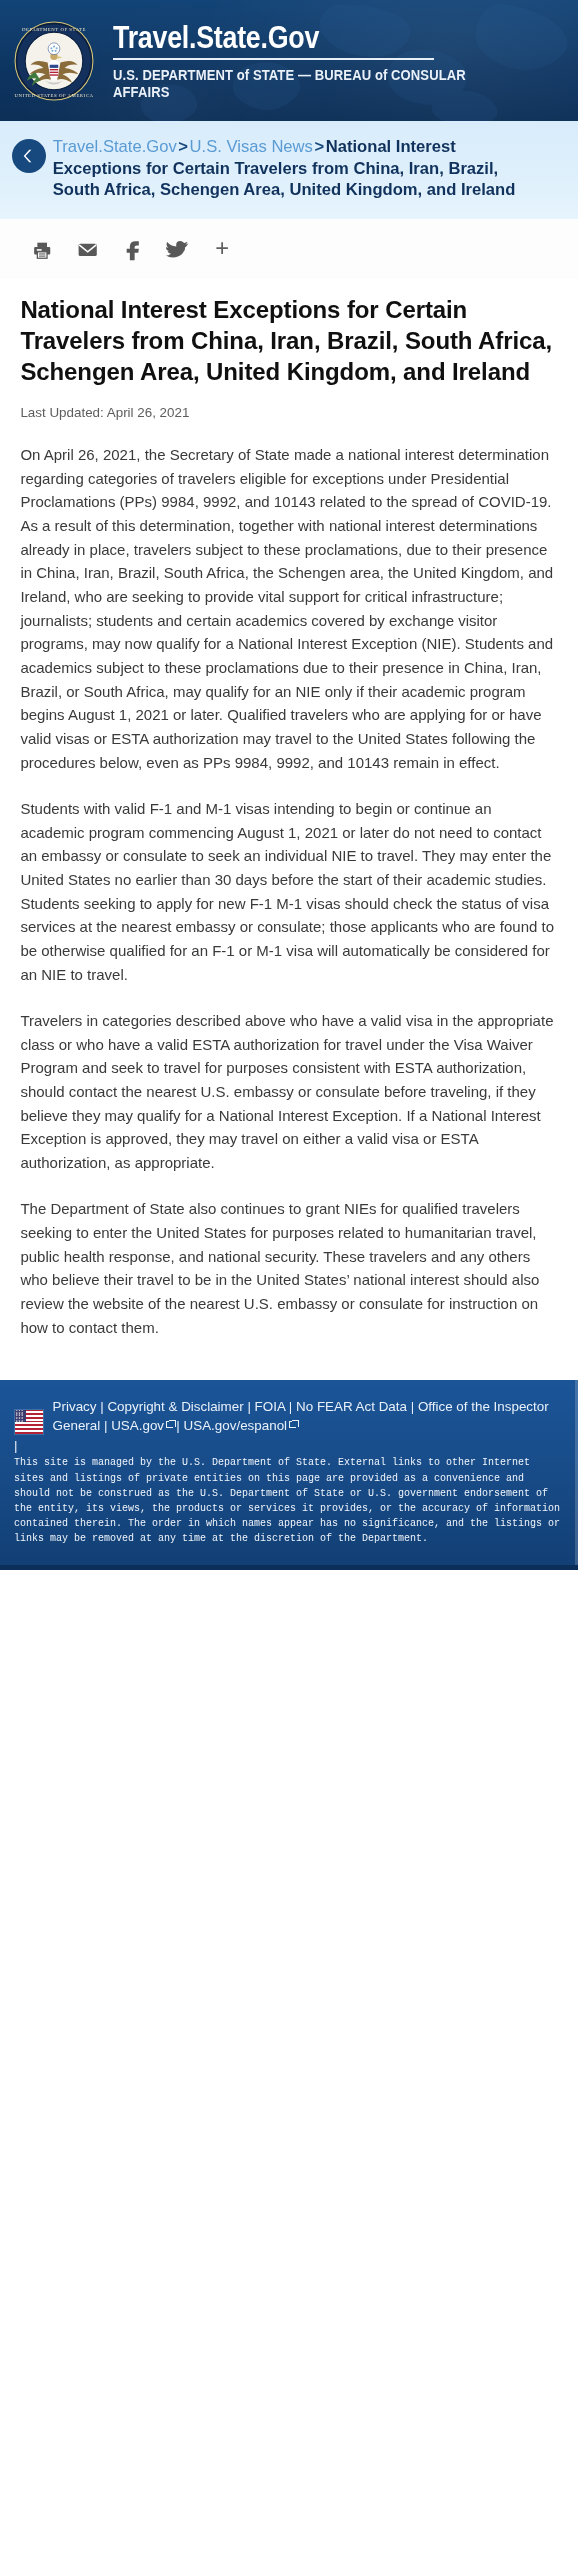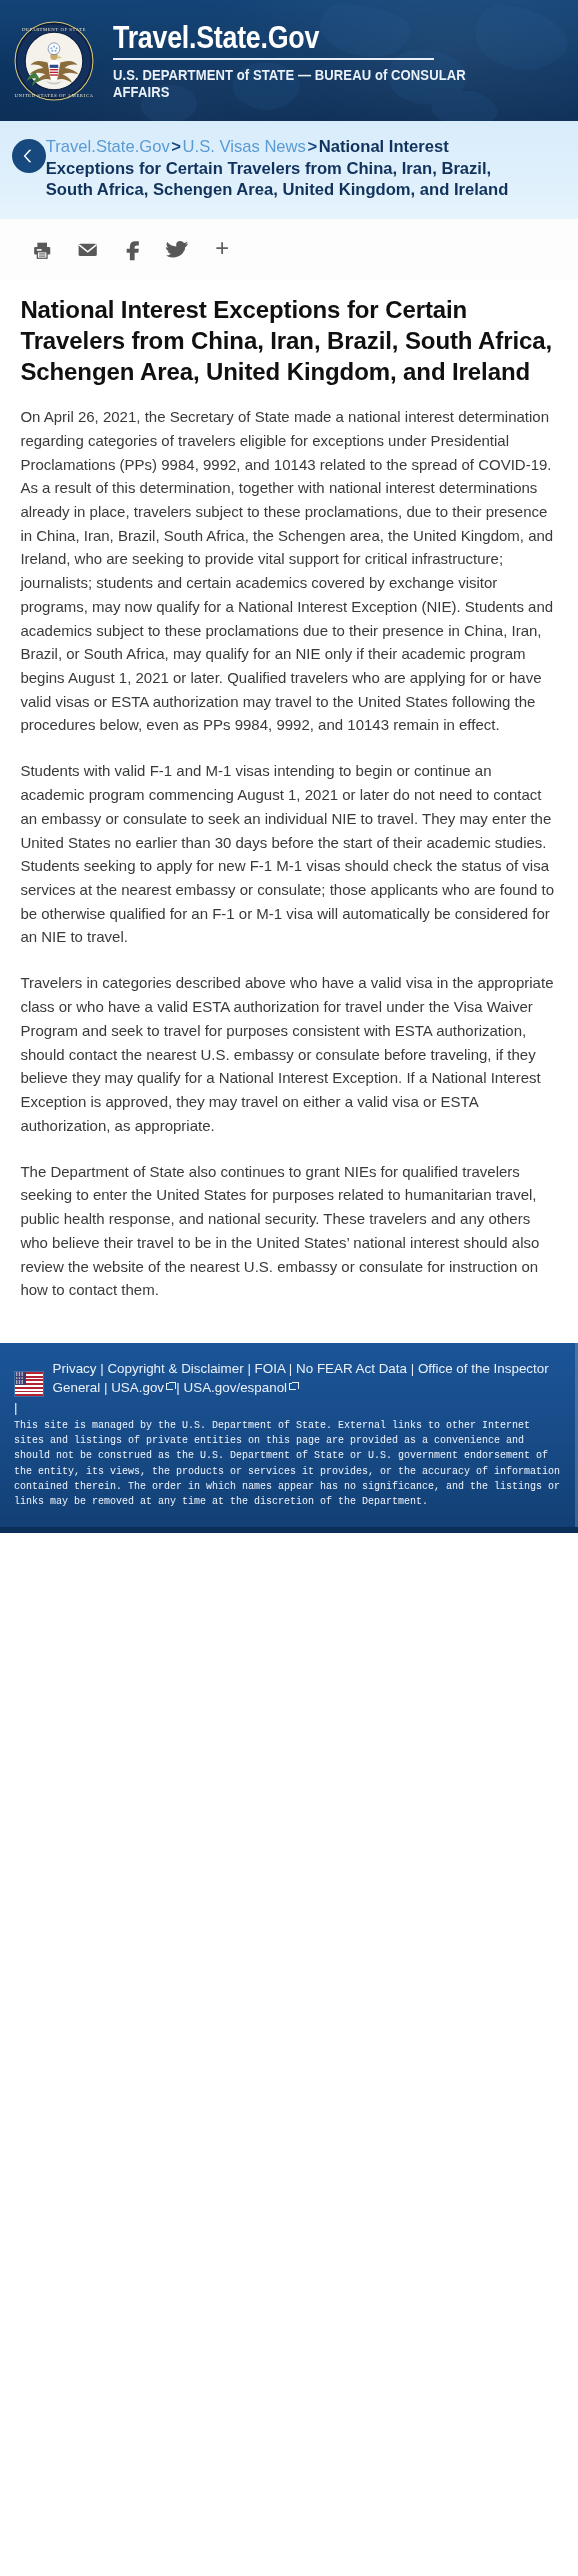--- a/index.html
+++ b/index.html
@@ -71,21 +71,21 @@
     max-width: 439px;
   }
 
   
   .crumbband {
     background: #ddeefb;
     background-image: linear-gradient(180deg,#d9ecfb 0%, #dff0fc 60%, #e6f4fd 100%);
     padding: 14px 11.8px 18px 11.8px;
     display: flex;
     align-items: flex-start;
-    gap: 0;
+    gap: 7px;
     min-height: 94px;
   }
   .backbtn {
     flex: 0 0 auto;
     width: 34px;
     height: 34px;
     border-radius: 50%;
     background: #17497e;
     display: flex;
     align-items: center;
@@ -348,20 +348,21 @@
   <span class="share-ico" title="Twitter">
     <svg width="22.5" height="20.4" viewBox="0 0 42 38" aria-hidden="true">
       <path d="M42 6 q-3 2 -6 2.6 q3.4 -2 4.2 -5.4 q-3 1.8 -6.4 2.6 Q30.8 2 26.6 2 q-7.6 0 -7.6 7.8 q0 1.2 .3 2.2 Q8.2 11.4 2.2 3.6 q-1.2 2.2 -1.2 4.4 q0 4.2 3.2 6.4 q-2.4 -.1 -4.2 -1.2 v.1 q0 5.8 5.6 7.2 q-1.3 .4 -2.8 .2 q1.6 4.8 6.6 5 Q5.8 29 0 29 q5.4 3.6 12.6 3.6 q15.6 0 22.4 -14 q.4 -1.2 .4 -3.4 v-1 Q39 11.6 42 6 z" fill="#585858"></path>
     </svg>
   </span>
   <span class="share-ico plus-ico" title="More">+</span>
 </section>
 
 <main class="article">
   <h1>National Interest Exceptions for Certain Travelers from China, Iran, Brazil, South Africa, Schengen Area, United Kingdom, and Ireland</h1>
+  <div class="lastupdated">Last Updated: April 26, 2021</div>
 
   <p class="body">On April 26, 2021, the Secretary of State made a national interest determination regarding categories of travelers eligible for exceptions under Presidential Proclamations (PPs) 9984, 9992, and 10143 related to the spread of COVID-19.  As a result of this determination, together with national interest determinations already in place, travelers subject to these proclamations, due to their presence in China, Iran, Brazil, South Africa, the Schengen area, the United Kingdom, and Ireland, who are seeking to provide vital support for critical infrastructure; journalists; students and certain academics covered by exchange visitor programs, may now qualify for a National Interest Exception (NIE).  Students and academics subject to these proclamations due to their presence in China, Iran, Brazil, or South Africa, may qualify for an NIE only if their academic program begins August 1, 2021 or later.  Qualified travelers who are applying for or have valid visas or ESTA authorization may travel to the United States following the procedures below, even as PPs 9984, 9992, and 10143 remain in effect.</p>
   <p class="body">Students with valid F-1 and M-1 visas intending to begin or continue an academic program commencing August 1, 2021 or later do not need to contact an embassy or consulate to seek an individual NIE to travel.  They may enter the United States no earlier than 30 days before the start of their academic studies.  Students seeking to apply for new F-1 M-1 visas should check the status of visa services at the nearest embassy or consulate; those applicants who are found to be otherwise qualified for an F-1 or M-1 visa will automatically be considered for an NIE to travel.</p>
   <p class="body">Travelers in categories described above who have a valid visa in the appropriate class or who have a valid ESTA authorization for travel under the Visa Waiver Program and seek to travel for purposes consistent with ESTA authorization, should contact the nearest U.S. embassy or consulate before traveling, if they believe they may qualify for a National Interest Exception.  If a National Interest Exception is approved, they may travel on either a valid visa or ESTA authorization, as appropriate.</p>
   <p class="body">The Department of State also continues to grant NIEs for qualified travelers seeking to enter the United States for purposes related to humanitarian travel, public health response, and national security.  These travelers and any others who believe their travel to be in the United States’ national interest should also review the website of the nearest U.S. embassy or consulate for instruction on how to contact them.</p>
 </main>
 
 <footer class="footer">
   <div class="scroll-edge"></div>
   <div class="footer-top">

